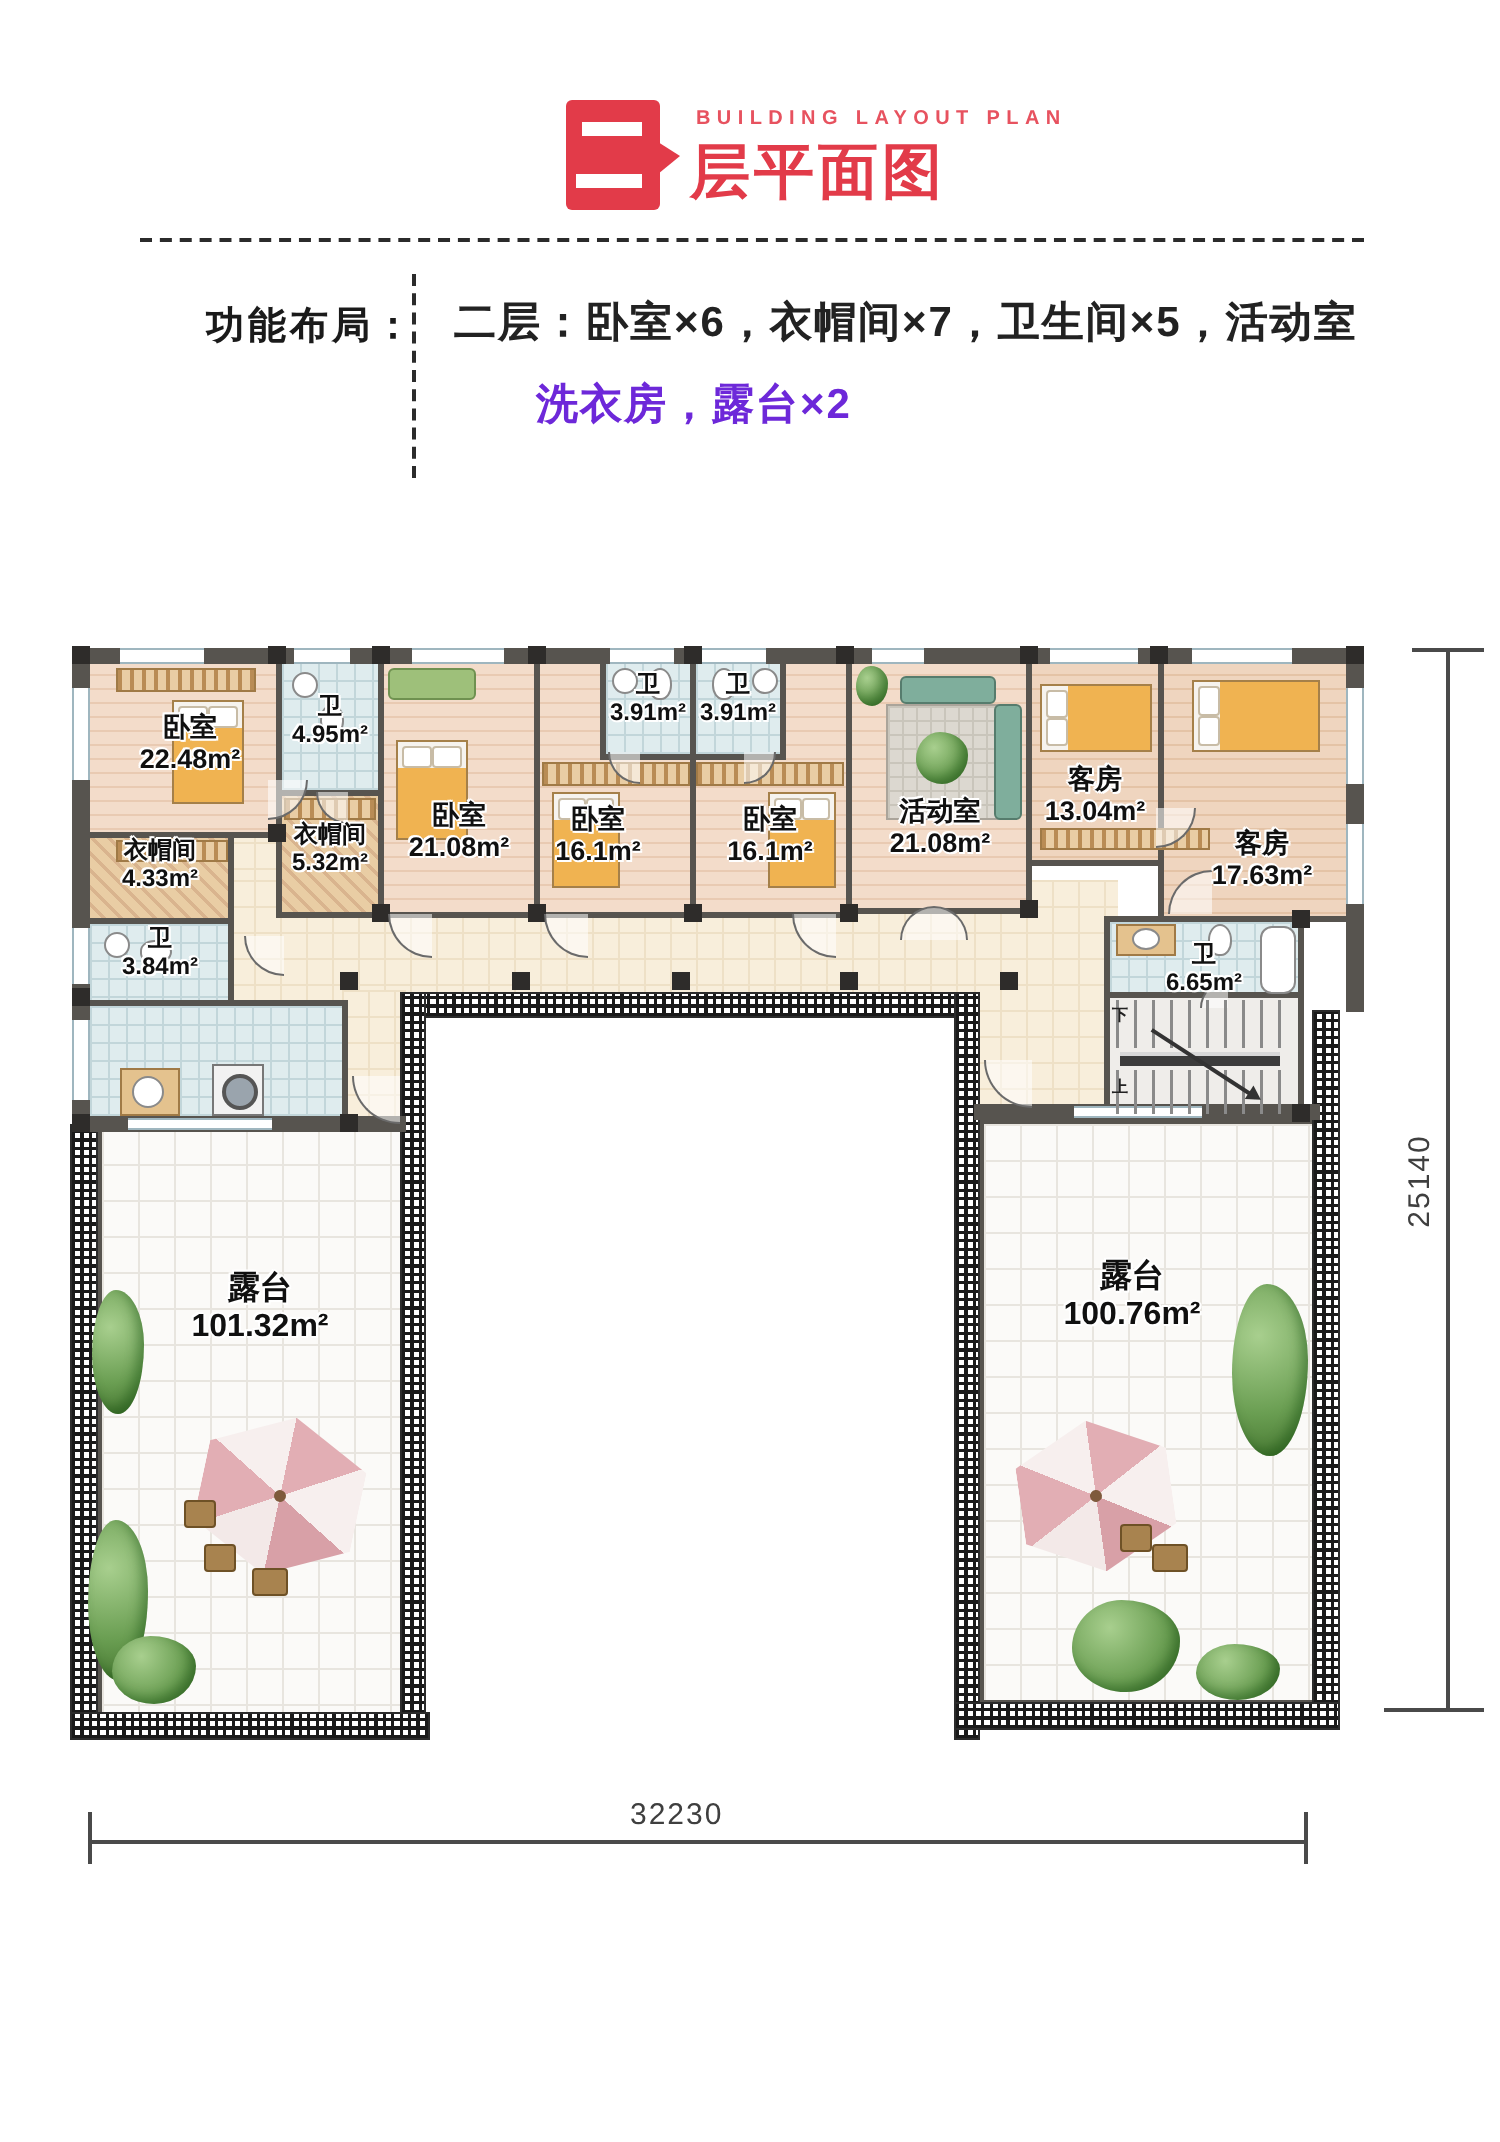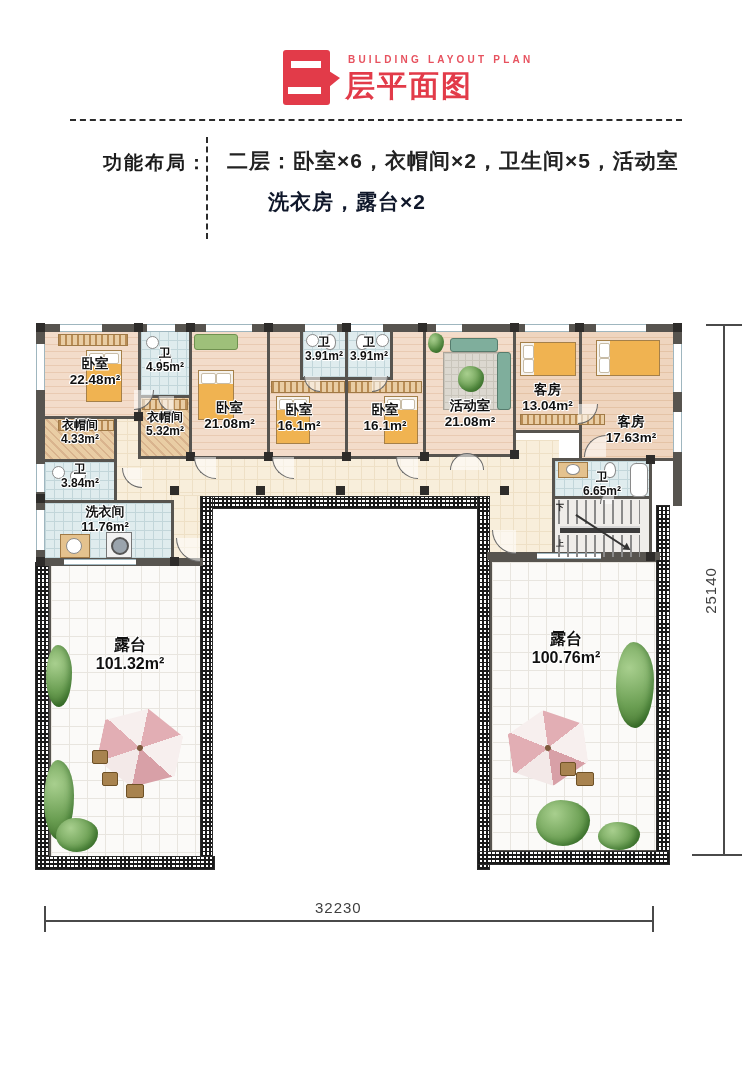--- a/index.html
+++ b/index.html
@@ -12,21 +12,21 @@
   .badge .bar2{position:absolute;left:5px;top:37px;width:33px;height:7px;background:#fff;}
   .badge .tail{position:absolute;left:46px;top:21px;width:0;height:0;
     border-left:11px solid #e23b49;border-top:7px solid transparent;border-bottom:9px solid transparent;}
   .eyebrow{position:absolute;left:348px;top:54px;font-size:10px;letter-spacing:3.2px;color:#e7525f;font-weight:bold;}
   .h-title{position:absolute;left:345px;top:66px;font-size:30px;letter-spacing:2px;color:#e23b49;font-weight:600;}
 
   .hr-dash{position:absolute;left:70px;top:119px;width:612px;border-top:2px dashed #2b2b2b;}
   .v-dash{position:absolute;left:206px;top:137px;height:102px;border-left:2px dashed #2b2b2b;}
   .sum-label{position:absolute;left:103px;top:150px;font-size:19px;letter-spacing:2px;color:#1a1a1a;font-weight:600;}
   .sum-l1{position:absolute;left:227px;top:147px;font-size:21px;letter-spacing:1px;color:#222;font-weight:600;}
-  .sum-l2{position:absolute;left:268px;top:188px;font-size:21px;letter-spacing:1px;color:#0f172a;font-weight:600;}
+  .sum-l2{position:absolute;left:268px;top:188px;font-size:21px;letter-spacing:1px;color:#6d28d9;font-weight:600;}
 
   
   .corr{position:absolute;background:
     linear-gradient(#eee0c6 1px,transparent 1px),linear-gradient(90deg,#eee0c6 1px,transparent 1px),#f8eedb;
     background-size:13px 13px;}
   .room{position:absolute;box-sizing:border-box;border:3px solid #57544f;}
   .wood{background:repeating-linear-gradient(180deg,#f3dcca 0 6px,#e9cab2 6px 7px);}
   .wood2{background:repeating-linear-gradient(180deg,#efd5bf 0 6px,#e4c3a6 6px 7px);}
   .tile{background:linear-gradient(#c2d6da 1px,transparent 1px),linear-gradient(90deg,#c2d6da 1px,transparent 1px),#dfecee;background-size:9px 9px;}
   .closet{background:repeating-linear-gradient(45deg,#e9cda4 0 4px,#d9b48e 4px 6px);}
@@ -91,21 +91,21 @@
     <div class="bar1"></div>
     <div class="bar2"></div>
     <div class="tail"></div>
   </div>
   <div class="eyebrow">BUILDING LAYOUT PLAN</div>
   <div class="h-title">层平面图</div>
 
   <div class="hr-dash"></div>
   <div class="v-dash"></div>
   <div class="sum-label">功能布局：</div>
-  <div class="sum-l1">二层：卧室×6，衣帽间×2，卫生间×5，活动室</div>
+  <div class="sum-l1">二层：卧室×6，衣帽间×7，卫生间×5，活动室</div>
   <div class="sum-l2">洗衣房，露台×2</div>
 
   <div class="corr" style="left:114px;top:395px;width:60px;height:110px;"></div>
   <div class="corr" style="left:114px;top:440px;width:445px;height:70px;"></div>
   <div class="corr" style="left:171px;top:495px;width:32px;height:75px;"></div>
   <div class="corr" style="left:487px;top:440px;width:72px;height:126px;"></div>
 
   <div class="room wood" style="left:42px;top:328px;width:99px;height:91px;"></div>
   <div class="room closet" style="left:42px;top:416px;width:75px;height:46px;"></div>
   <div class="room tile" style="left:42px;top:459px;width:75px;height:44px;"></div>
@@ -308,24 +308,20 @@
       <div>13.04m²</div>
     </div>
   <div class="rlabel f14" style="left:588px;top:414px;width:86px;">
     <div>客房</div>
       <div>17.63m²</div>
     </div>
   <div class="rlabel f12" style="left:570px;top:470px;width:64px;">
     <div>卫</div>
       <div>6.65m²</div>
     </div>
-  <div class="rlabel f13" style="left:48px;top:504px;width:114px;">
-    <div>洗衣间</div>
-      <div>11.76m²</div>
-    </div>
   <div class="rlabel f16" style="left:60px;top:636px;width:140px;">
     <div>露台</div>
       <div>101.32m²</div>
     </div>
   <div class="rlabel f16" style="left:496px;top:630px;width:140px;">
     <div>露台</div>
       <div>100.76m²</div>
     </div>
 
   <div class="dimline" style="left:45px;top:920px;width:608px;height:1.5px;"></div>

